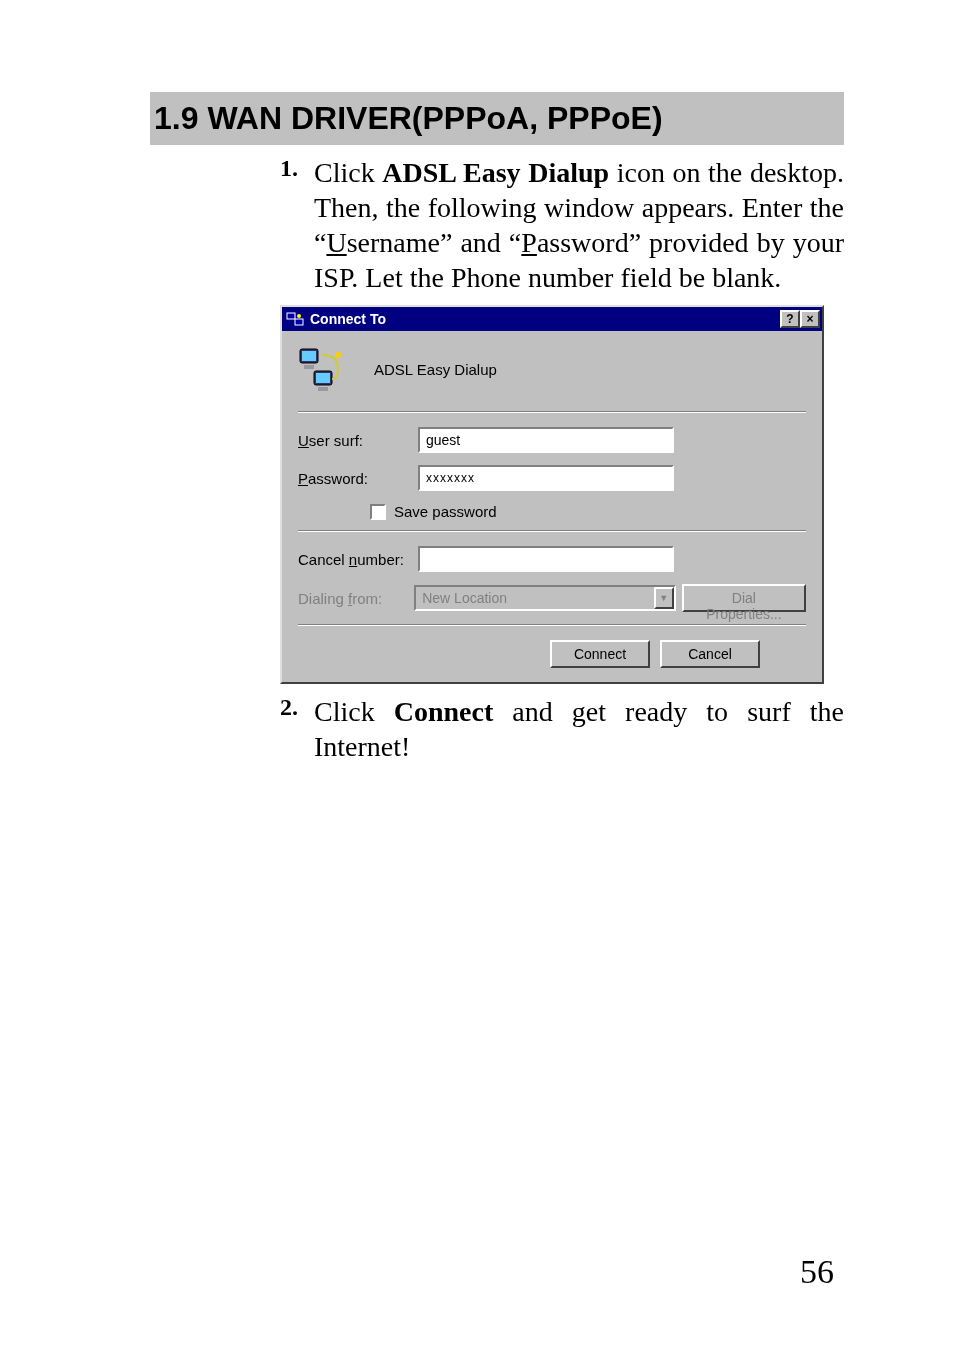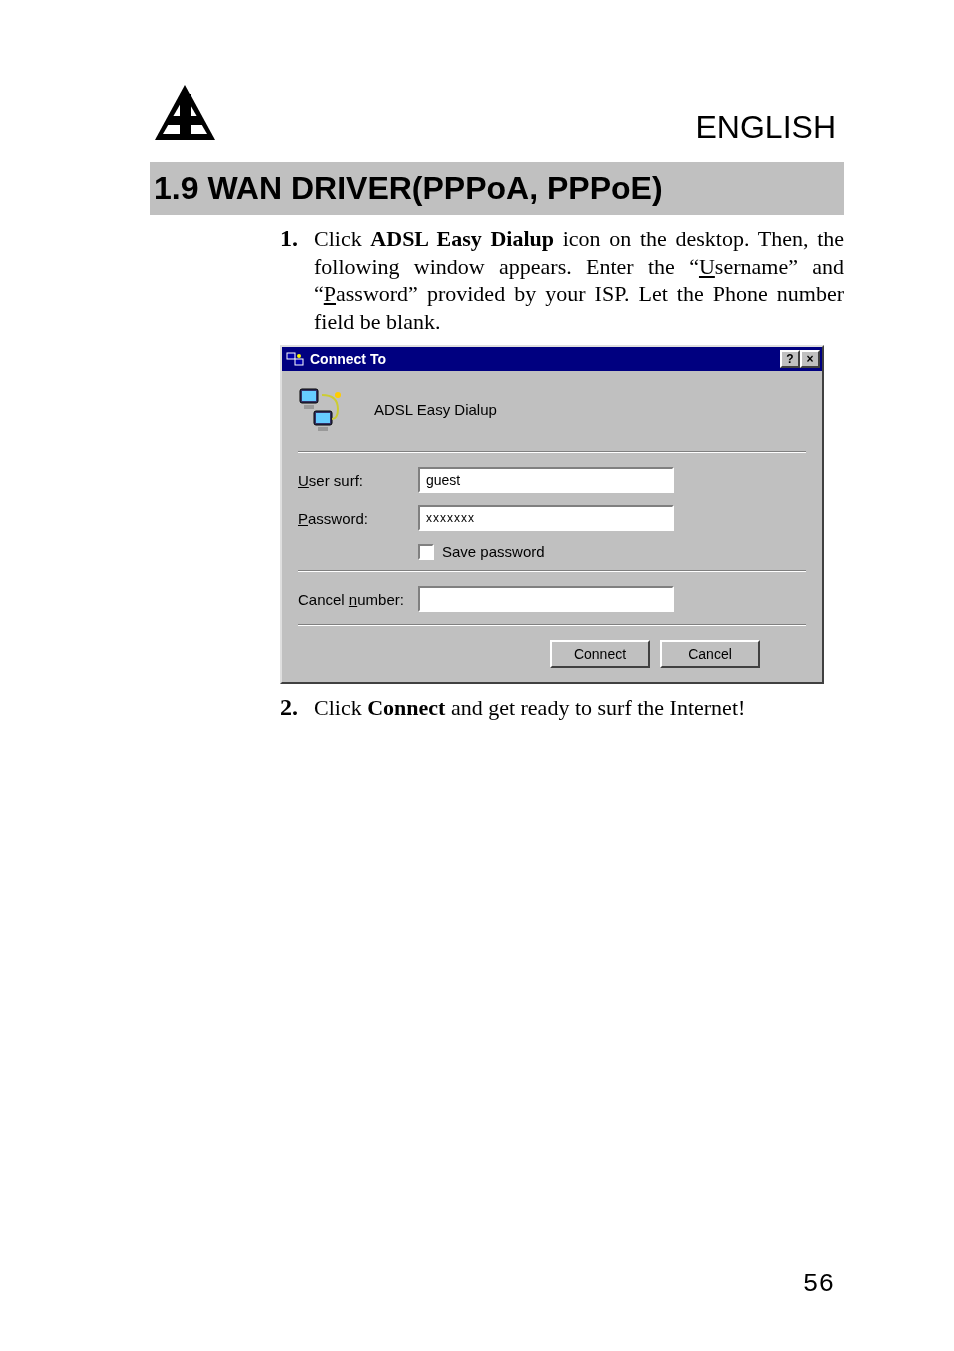--- a/index.html
+++ b/index.html
@@ -46,21 +46,21 @@
     display: flex;
     margin-bottom: 8px;
   }
   .instr-num {
     font-weight: bold;
     font-size: 24px;
     width: 34px;
     flex-shrink: 0;
   }
   .instr-text {
-    font-size: 22px;
+    font-size: 28px;
     line-height: 1.25;
     text-align: justify;
   }
   .instr-text .bold { font-weight: bold; }
   .underline { text-decoration: underline; }
   .screenshot-wrap {
     margin: 10px 0 10px 130px;
   }
   .dlg {
     width: 544px;
@@ -126,21 +126,21 @@
     padding: 2px 6px;
     background: #fff;
     border: 2px solid;
     border-color: #808080 #fff #fff #808080;
     font-family: inherit;
     font-size: 14px;
   }
   .pw-input { font-size: 12px; letter-spacing: 1px; }
   .checkbox-row {
     display: flex; align-items: center;
-    margin-left: 120px; margin-bottom: 8px;
+    margin-left: 72px; margin-bottom: 8px;
   }
   .checkbox {
     width: 16px; height: 16px;
     background: #fff;
     border: 2px solid;
     border-color: #808080 #fff #fff #808080;
     margin-right: 8px;
   }
   .checkbox-label { font-size: 15px; }
   .select-wrap {
@@ -174,41 +174,30 @@
     cursor: pointer;
   }
   .btn.disabled { color: #808080; }
   .dial-prop-btn { margin-left: 6px; min-width: 120px; }
   .dlg-footer {
     display: flex; justify-content: flex-end; gap: 10px;
     margin-top: 6px; padding-right: 46px;
   }
   .page-num {
     position: absolute;
-    bottom: 52px;
+    bottom: 60px;
     right: 120px;
-    font-size: 26px;
-    font-family: Liberation Mono, monospace;
+    font-size: 34px;
+    font-family: Liberation Serif, serif;
   }
 </style>
 </head>
 <body>
 
 <div class="page">
-  <div class="header-row">
-    <span class="logo">
-      <svg viewBox="0 0 70 70" width="70" height="70">
-        <polygon points="35,5 65,60 5,60" fill="#000"></polygon>
-        <polygon points="35,16 57,54 13,54" fill="#fff"></polygon>
-        <rect x="30" y="14" width="11" height="44" fill="#000"></rect>
-        <rect x="18" y="36" width="34" height="9" fill="#000"></rect>
-      </svg>
-    </span>
-    <span class="lang-label">ENGLISH</span>
-  </div>
 
   <div class="section-heading">1.9 WAN DRIVER(PPPoA, PPPoE)</div>
 
   <div class="instr-list">
     <div class="instr-row">
       <div class="instr-num">1.</div>
       <div class="instr-text">
         <span>Click </span><span class="bold">ADSL Easy Dialup</span><span> icon on the desktop. Then, the following window appears. Enter the “</span><span class="underline">U</span><span>sername” and “</span><span class="underline">P</span><span>assword” provided by your ISP. Let the Phone number field be blank.</span>
       </div>
     </div>
@@ -263,20 +252,28 @@
           <span class="checkbox-label"><span class="mn">S</span><span>ave password</span></span>
         </div>
 
         <hr class="hr">
 
         <div class="field-row">
           <span class="field-label"><span>Cancel </span><span class="mn">n</span><span>umber:</span></span>
           <input class="field-input" value="" style="">
         </div>
 
+        <div class="field-row">
+          <span class="field-label disabled"><span>Dialing </span><span class="mn">f</span><span>rom:</span></span>
+          <div class="select-wrap">
+            <span class="select-text">New Location</span>
+            <span class="select-arrow">▼</span>
+          </div>
+          <button class="btn disabled dial-prop-btn"><span class="mn">D</span><span>ial Properties...</span></button>
+        </div>
 
         <hr class="hr">
 
         <div class="dlg-footer">
           <button class="btn">Connect</button>
           <button class="btn">Cancel</button>
         </div>
       </div>
     </div>
   </div>

